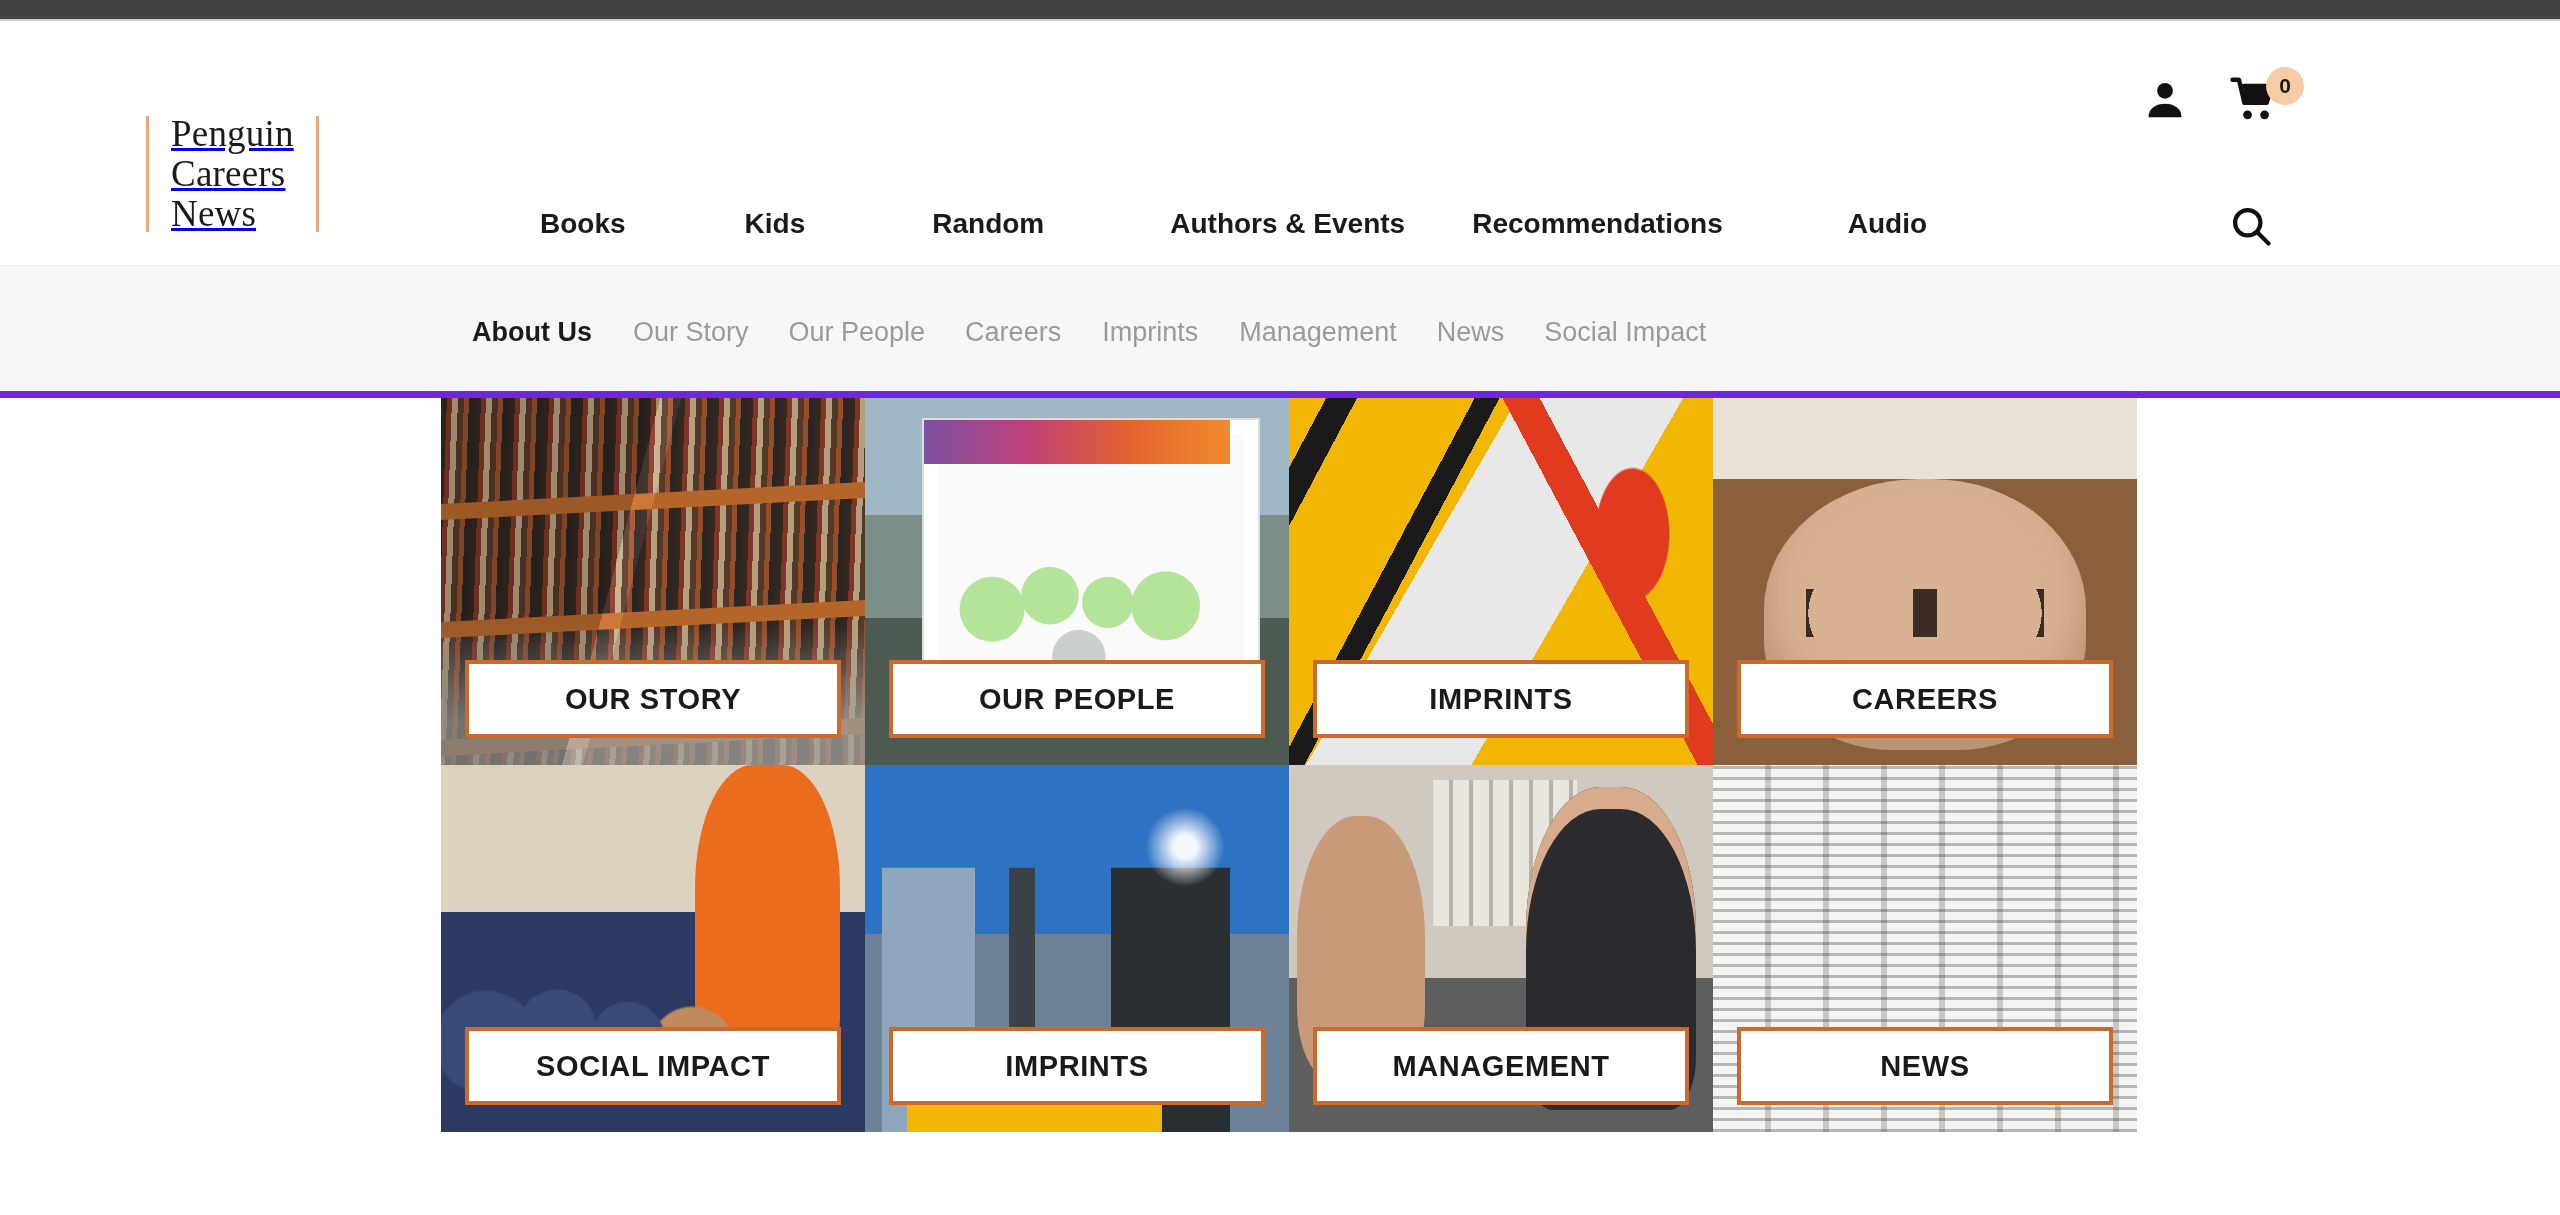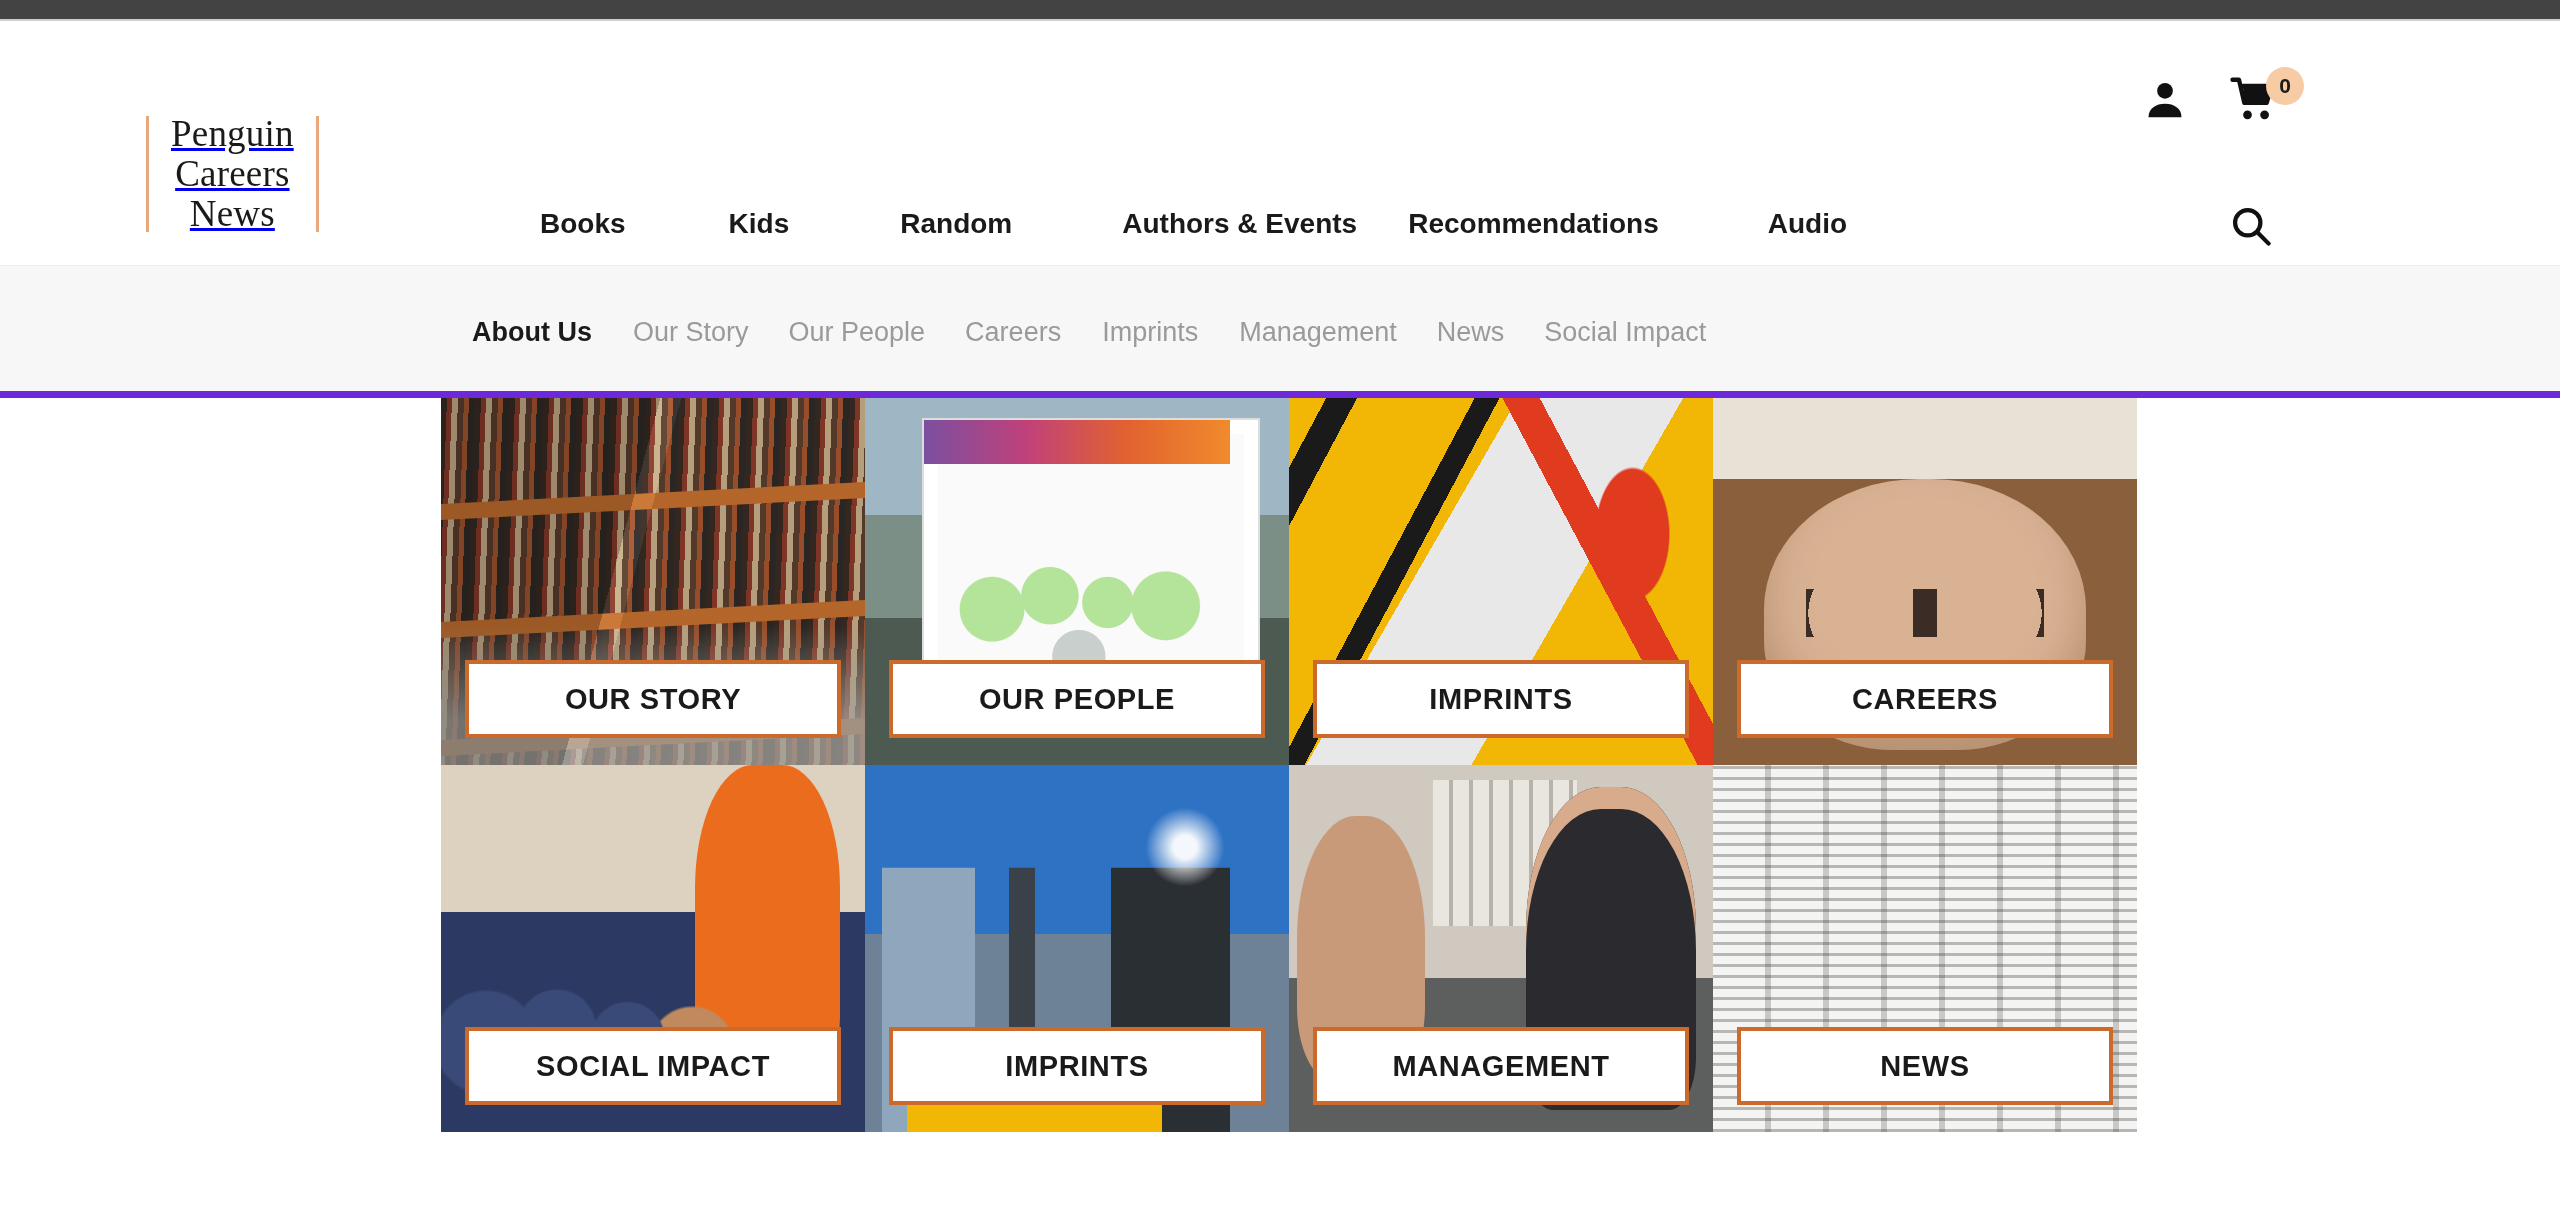--- a/index.html
+++ b/index.html
@@ -37,21 +37,20 @@
   }
 
   
   .logo {
     position: absolute;
     left: 146px;
     top: 95px;
     height: 116px;
     display: flex;
     align-items: stretch;
-    text-align: center;
   }
   .logo-rule {
     width: 3px;
     background: #e8a87c;
   }
   .logo-words {
     padding: 0 22px;
     display: flex;
     flex-direction: column;
     justify-content: center;
@@ -65,21 +64,21 @@
     white-space: nowrap;
   }
 
   
   .primary-nav {
     position: absolute;
     left: 540px;
     top: 181px;
     display: flex;
     align-items: center;
-    gap: 0;
+    gap: 16px;
   }
   .primary-nav a {
     color: #1a1a1a;
     font-size: 28px;
     font-weight: 700;
     text-decoration: none;
     white-space: nowrap;
     padding: 6px 0;
   }
   .pn-0 { margin-right: 103px; }

